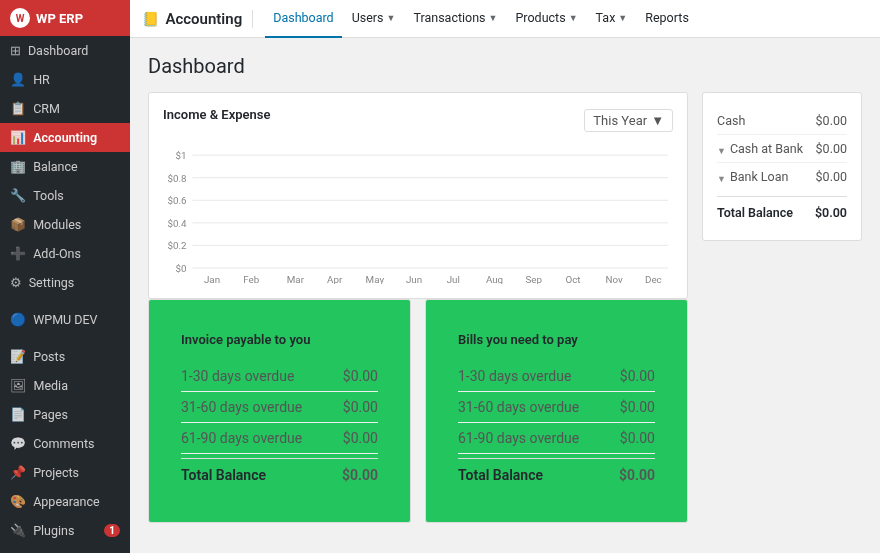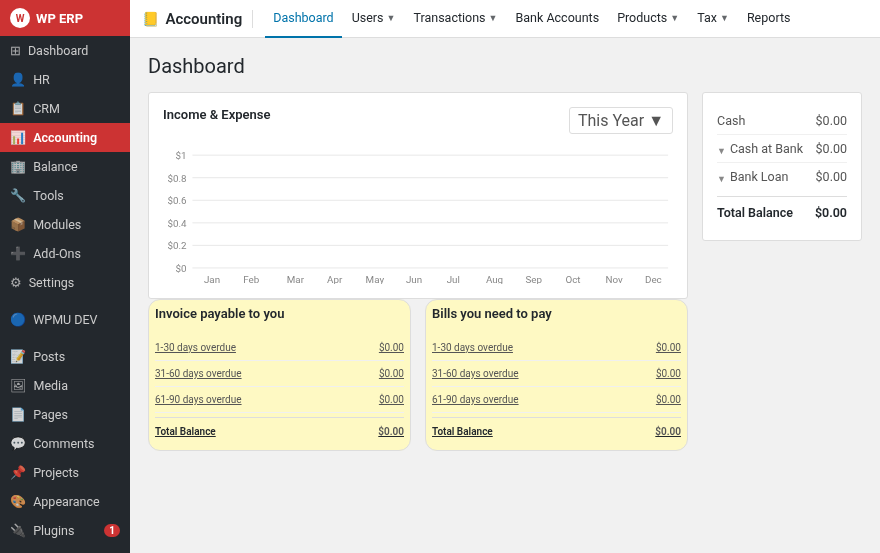--- a/index.html
+++ b/index.html
@@ -152,21 +152,21 @@
     .income-expense-header {
       display: flex;
       justify-content: space-between;
       align-items: center;
       margin-bottom: 10px;
     }
     .period-select {
       border: 1px solid #ddd;
       border-radius: 3px;
       padding: 3px 8px;
-      font-size: 16px;
+      font-size: 13px;
       color: #555;
       cursor: pointer;
       display: flex;
       align-items: center;
       gap: 4px;
     }
 
     
     .chart-area {
       height: 140px;
@@ -199,39 +199,38 @@
     .account-name { display: flex; align-items: flex-end; gap: 4px; }
     .account-caret { font-size: 9px; color: #888; }
 
     
     .cards-row {
       display: flex;
       gap: 14px;
     }
     .half-card {
       flex: 1;
-      background: #fef9c3;
+      background: #22c55e;
       border: 1px solid #ddd;
-      border-radius: 12px;
-      padding: 6px;
+      border-radius: 3px;
+      padding: 32px;
     }
     .overdue-title {
       font-size: 13px;
       font-weight: 600;
       color: #23282d;
       margin-bottom: 14px;
     }
     .overdue-row {
       display: flex;
       justify-content: space-between;
       padding: 7px 0;
       border-bottom: 1px solid #f0f0f0;
-      font-size: 10px;
+      font-size: 14px;
       color: #555;
-      text-decoration: underline;
     }
     .overdue-row:last-child { border-bottom: none; }
     .overdue-row.total-row {
       margin-top: 4px;
       font-weight: 600;
       color: #23282d;
       border-top: 1px solid #ddd;
       border-bottom: none;
       padding-top: 8px;
     }
@@ -336,23 +335,20 @@
     <div class="topnav-item active">
       <span>Dashboard</span>
     </div>
     <div class="topnav-item">
       <span>Users</span>
       <span class="caret">▼</span>
     </div>
     <div class="topnav-item">
       <span>Transactions</span>
       <span class="caret">▼</span>
-    </div>
-    <div class="topnav-item">
-      <span>Bank Accounts</span>
     </div>
     <div class="topnav-item">
       <span>Products</span>
       <span class="caret">▼</span>
     </div>
     <div class="topnav-item">
       <span>Tax</span>
       <span class="caret">▼</span>
     </div>
     <div class="topnav-item">

